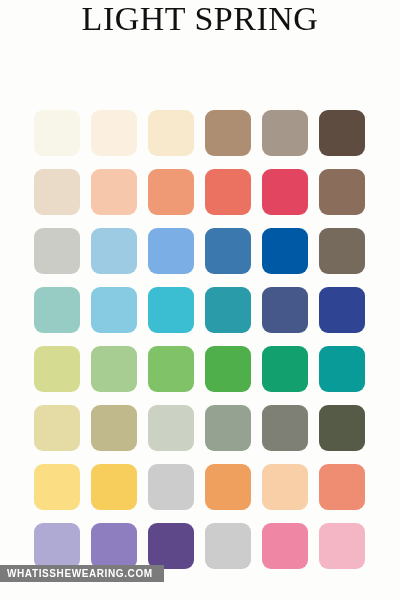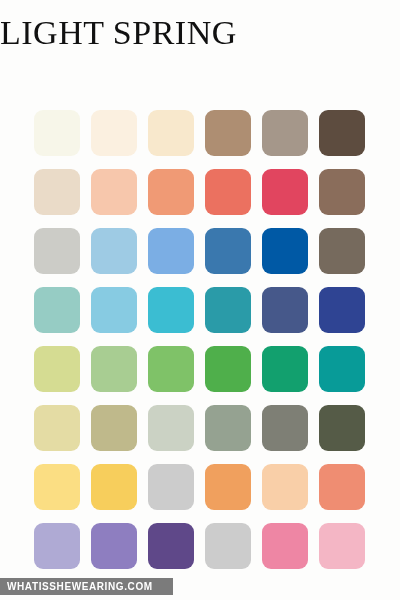--- a/index.html
+++ b/index.html
@@ -14,22 +14,21 @@
     overflow: hidden;
     position: relative;
   }
   .page {
     width: 400px;
     height: 600px;
     position: relative;
     background: #fdfdfc;
   }
   .header {
-    padding-top: 14px;
-    text-align: left;
+    text-align: center;
   }
   .title-main {
     font-family: "Liberation Serif", serif;
     font-size: 34px;
     line-height: 38px;
     letter-spacing: 0.5px;
     color: #111111;
     font-weight: 400;
     display: block;
   }
@@ -54,23 +53,23 @@
     row-gap: 13px;
   }
   .swatch {
     width: 46px;
     height: 46px;
     border-radius: 9px;
   }
   .footer-bar {
     position: absolute;
     left: 0;
-    bottom: 5px;
+    bottom: 18px;
     background: #7b7b7b;
-    padding: 3px 20px 3px 7px;
+    padding: 3px 11px 3px 7px;
   }
   .footer-text {
     font-family: "Liberation Sans", sans-serif;
     font-size: 10px;
     letter-spacing: 0.6px;
     color: #ffffff;
     font-weight: 700;
     white-space: nowrap;
     display: block;
   }

